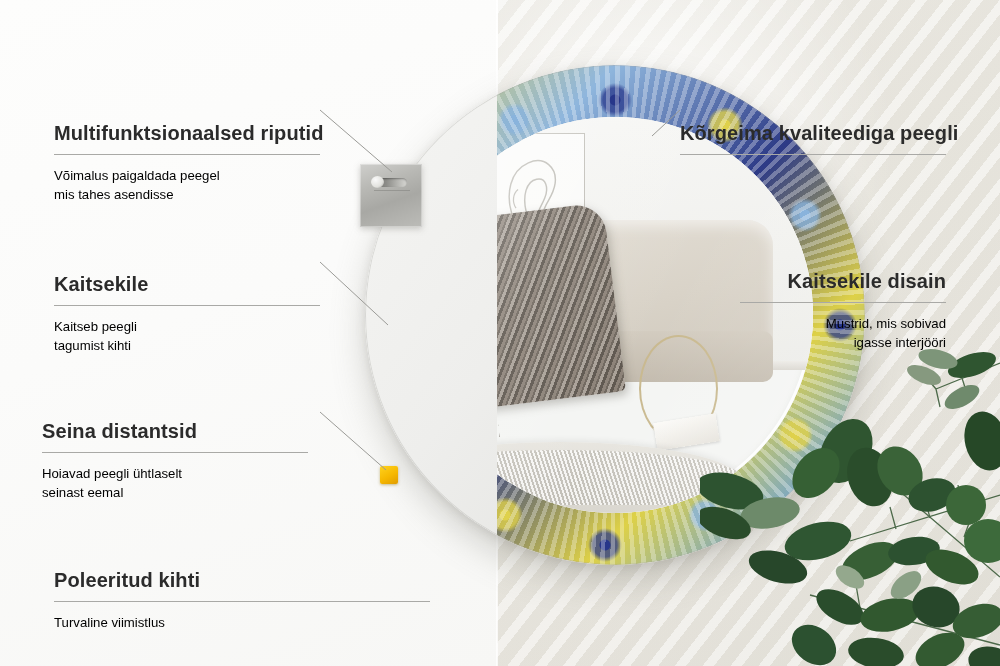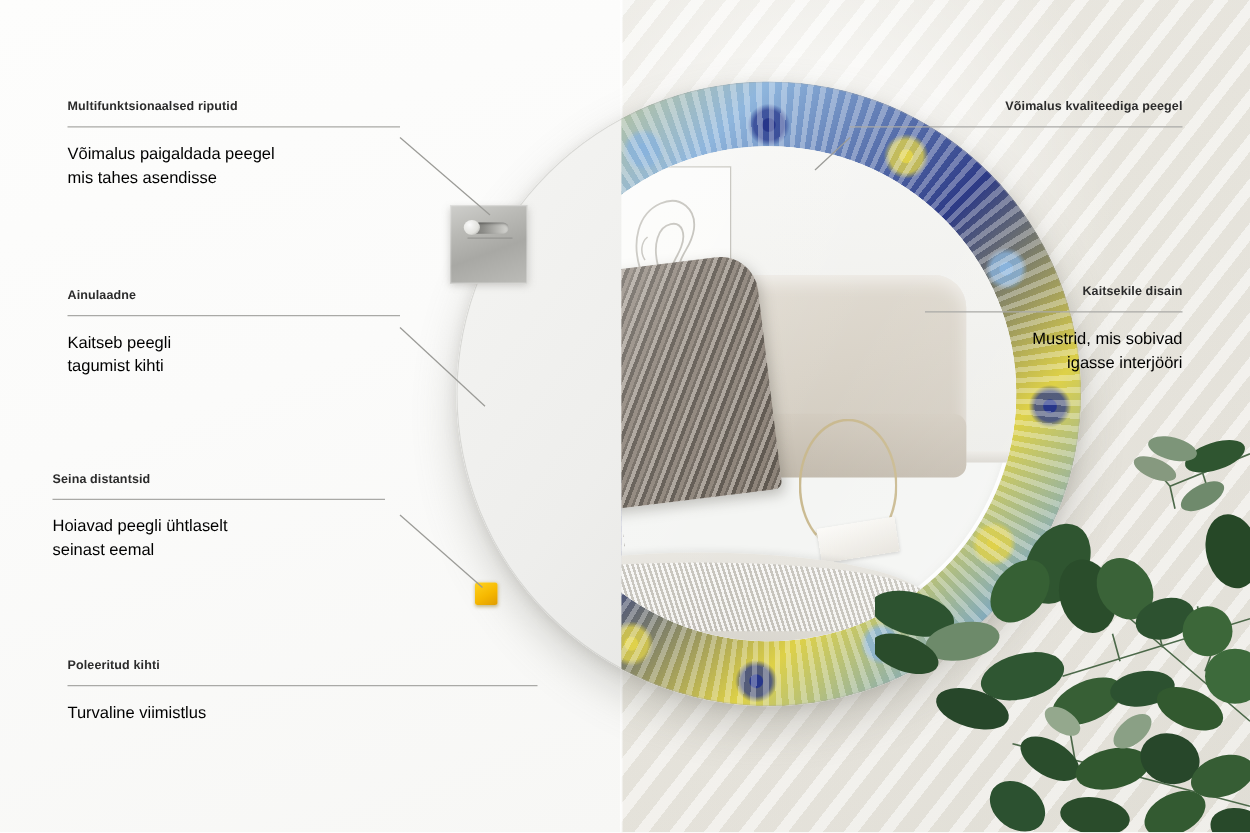--- a/index.html
+++ b/index.html
@@ -118,22 +118,22 @@
   .spacer{position:absolute;left:380px;top:466px;width:18px;height:18px;
     background:linear-gradient(150deg,#ffd21e 0%,#f6b800 55%,#e09c00 100%);
     border-radius:2px;box-shadow:0 1px 3px rgba(140,110,0,.45);}
 
   
   .foliage{position:absolute;left:700px;top:345px;width:300px;height:321px;overflow:hidden;}
   .foliage svg{position:absolute;inset:0;width:100%;height:100%;}
 
   
   .callout{position:absolute;}
-  .c-title{font-size:10px;font-weight:bold;color:#2b2b2b;letter-spacing:.1px;
-    white-space:nowrap;line-height:1.2;}
+  .c-title{font-size:20px;font-weight:bold;color:#2b2b2b;letter-spacing:.1px;
+    white-space:nowrap;line-height:1.2;margin-top:41px;}
   .c-rule{height:1px;background:#a9a9a6;margin:9px 0 11px 0;}
   .c-body{font-size:13.2px;color:#000000;line-height:1.45;white-space:pre-line;}
   .left-c{text-align:left;}
   .right-c{text-align:right;}
 
   .leaders{position:absolute;left:0;top:0;width:1000px;height:666px;pointer-events:none;}
 </style>
 </head>
 <body>
 
@@ -246,41 +246,41 @@
   </svg>
 
   <div class="callout left-c" style="left:54px;top:80px;width:266px;">
     <div class="c-title">Multifunktsionaalsed riputid</div>
     <div class="c-rule"></div>
     <div class="c-body">Võimalus paigaldada peegel
 mis tahes asendisse</div>
   </div>
 
   <div class="callout left-c" style="left:54px;top:231px;width:266px;">
-    <div class="c-title">Ainulaadne</div>
+    <div class="c-title">Kaitsekile</div>
     <div class="c-rule"></div>
     <div class="c-body">Kaitseb peegli
 tagumist kihti</div>
   </div>
 
   <div class="callout left-c" style="left:42px;top:378px;width:266px;">
     <div class="c-title">Seina distantsid</div>
     <div class="c-rule"></div>
     <div class="c-body">Hoiavad peegli ühtlaselt
 seinast eemal</div>
   </div>
 
   <div class="callout left-c" style="left:54px;top:527px;width:376px;">
     <div class="c-title">Poleeritud kihti</div>
     <div class="c-rule"></div>
     <div class="c-body">Turvaline viimistlus</div>
   </div>
 
   <div class="callout right-c" style="left:680px;top:80px;width:266px;">
-    <div class="c-title">Võimalus kvaliteediga peegel</div>
+    <div class="c-title">Kõrgeima kvaliteediga peegli</div>
     <div class="c-rule"></div>
   </div>
 
   <div class="callout right-c" style="left:740px;top:228px;width:206px;">
     <div class="c-title">Kaitsekile disain</div>
     <div class="c-rule"></div>
     <div class="c-body">Mustrid, mis sobivad
 igasse interjööri</div>
   </div>
 

